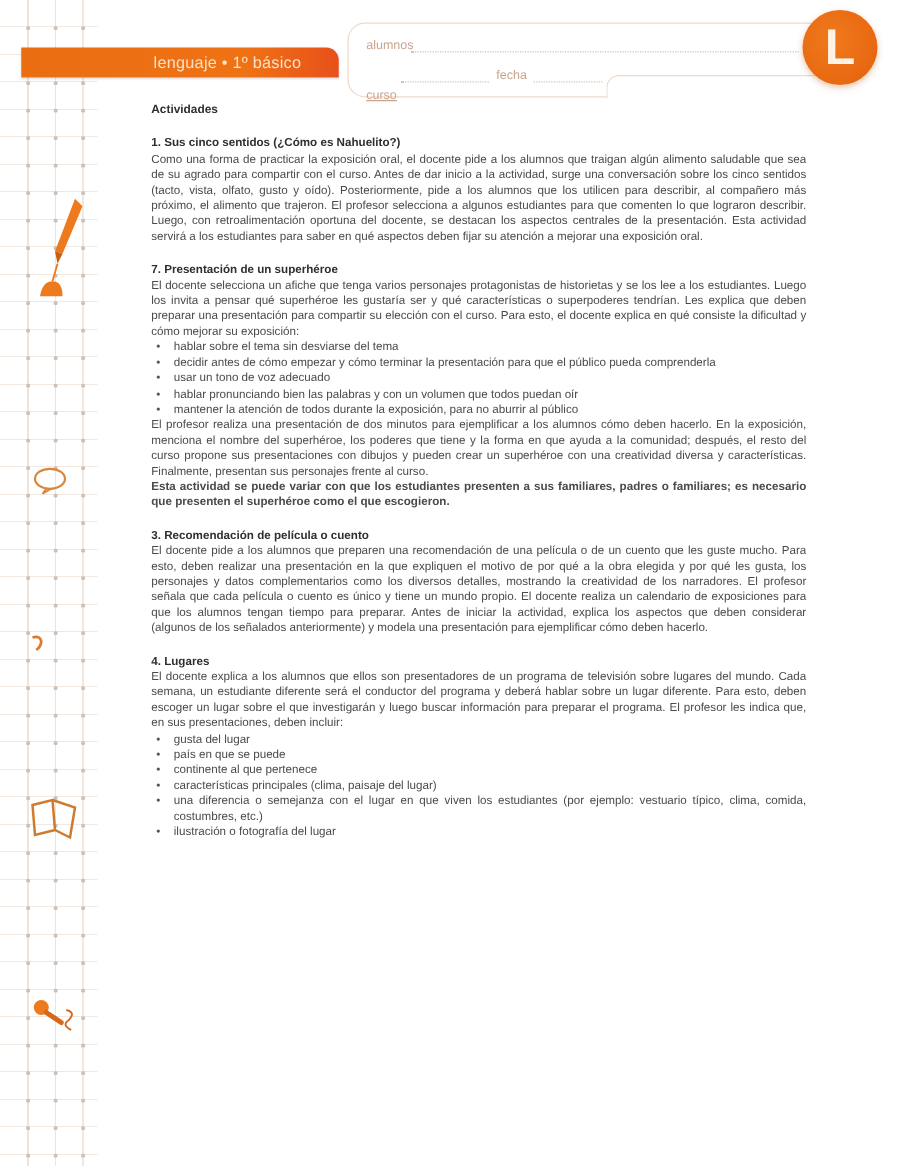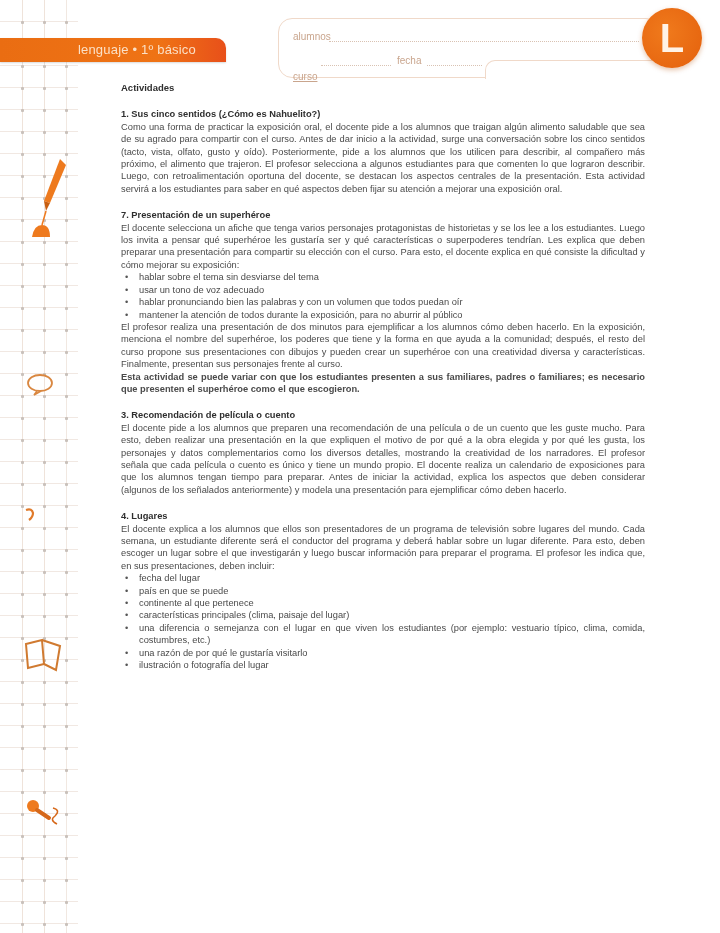--- a/index.html
+++ b/index.html
@@ -15,21 +15,21 @@
     background-image:
       linear-gradient(to right, transparent 22px, #efe3da 22px, #efe3da 23px, transparent 23px),
       linear-gradient(to right, transparent 44px, #efe3da 44px, #efe3da 45px, transparent 45px),
       linear-gradient(to right, transparent 66px, #f1e8e1 66px, #f1e8e1 67px, transparent 67px),
       repeating-linear-gradient(to bottom, transparent 0, transparent 21px, #f1e8e2 21px, #f1e8e2 22px);
   }
   .grid-dot { position:absolute; width:3px; height:3px; background:#c9c1bb; border-radius:1px; }
 
   
   .subject-band {
-    position: absolute; left: 0; top: 38px; width: 226px; height: 24px;
+    position: absolute; left: 17px; top: 38px; width: 254px; height: 24px;
     background: linear-gradient(to right, #ea6d12 0%, #ef7315 70%, #e8501a 100%);
     border-top-right-radius: 10px;
     box-shadow: 0 1px 2px rgba(0,0,0,0.15);
   }
   .subject-text {
     position: absolute; right: 30px; top: 4px;
     color: #fbe0c6; font-size: 13px; letter-spacing: 0.2px;
   }
   .name-box {
     position: absolute; left: 278px; top: 18px; width: 380px; height: 58px;
@@ -243,39 +243,39 @@
   <div class="sec">
     <p class="sec-title">1. Sus cinco sentidos (¿Cómo es Nahuelito?)</p>
     <p class="p">Como una forma de practicar la exposición oral, el docente pide a los alumnos que traigan algún alimento saludable que sea de su agrado para compartir con el curso. Antes de dar inicio a la actividad, surge una conversación sobre los cinco sentidos (tacto, vista, olfato, gusto y oído). Posteriormente, pide a los alumnos que los utilicen para describir, al compañero más próximo, el alimento que trajeron. El profesor selecciona a algunos estudiantes para que comenten lo que lograron describir. Luego, con retroalimentación oportuna del docente, se destacan los aspectos centrales de la presentación. Esta actividad servirá a los estudiantes para saber en qué aspectos deben fijar su atención a mejorar una exposición oral.</p>
   </div>
 
   <div class="sec">
     <p class="sec-title">7. Presentación de un superhéroe</p>
     <p class="p">El docente selecciona un afiche que tenga varios personajes protagonistas de historietas y se los lee a los estudiantes. Luego los invita a pensar qué superhéroe les gustaría ser y qué características o superpoderes tendrían. Les explica que deben preparar una presentación para compartir su elección con el curso. Para esto, el docente explica en qué consiste la dificultad y cómo mejorar su exposición:</p>
     <ul>
       <li>hablar sobre el tema sin desviarse del tema</li>
+      <li>decidir antes de cómo empezar y cómo terminar la presentación para que el público pueda comprenderla</li>
       <li>usar un tono de voz adecuado</li>
       <li>hablar pronunciando bien las palabras y con un volumen que todos puedan oír</li>
       <li>mantener la atención de todos durante la exposición, para no aburrir al público</li>
     </ul>
     <p class="p">El profesor realiza una presentación de dos minutos para ejemplificar a los alumnos cómo deben hacerlo. En la exposición, menciona el nombre del superhéroe, los poderes que tiene y la forma en que ayuda a la comunidad; después, el resto del curso propone sus presentaciones con dibujos y pueden crear un superhéroe con una creatividad diversa y características. Finalmente, presentan sus personajes frente al curso.</p>
     <p class="p b">Esta actividad se puede variar con que los estudiantes presenten a sus familiares, padres o familiares; es necesario que presenten el superhéroe como el que escogieron.</p>
   </div>
 
   <div class="sec">
     <p class="sec-title">3. Recomendación de película o cuento</p>
     <p class="p">El docente pide a los alumnos que preparen una recomendación de una película o de un cuento que les guste mucho. Para esto, deben realizar una presentación en la que expliquen el motivo de por qué a la obra elegida y por qué les gusta, los personajes y datos complementarios como los diversos detalles, mostrando la creatividad de los narradores. El profesor señala que cada película o cuento es único y tiene un mundo propio. El docente realiza un calendario de exposiciones para que los alumnos tengan tiempo para preparar. Antes de iniciar la actividad, explica los aspectos que deben considerar (algunos de los señalados anteriormente) y modela una presentación para ejemplificar cómo deben hacerlo.</p>
   </div>
 
   <div class="sec">
     <p class="sec-title">4. Lugares</p>
     <p class="p">El docente explica a los alumnos que ellos son presentadores de un programa de televisión sobre lugares del mundo. Cada semana, un estudiante diferente será el conductor del programa y deberá hablar sobre un lugar diferente. Para esto, deben escoger un lugar sobre el que investigarán y luego buscar información para preparar el programa. El profesor les indica que, en sus presentaciones, deben incluir:</p>
     <ul>
-      <li>fecha del lugar</li>
+      <li>gusta del lugar</li>
       <li>país en que se puede</li>
       <li>continente al que pertenece</li>
       <li>características principales (clima, paisaje del lugar)</li>
       <li>una diferencia o semejanza con el lugar en que viven los estudiantes (por ejemplo: vestuario típico, clima, comida, costumbres, etc.)</li>
-      <li>una razón de por qué le gustaría visitarlo</li>
       <li>ilustración o fotografía del lugar</li>
     </ul>
   </div>
 </div>
 
 </body></html>

